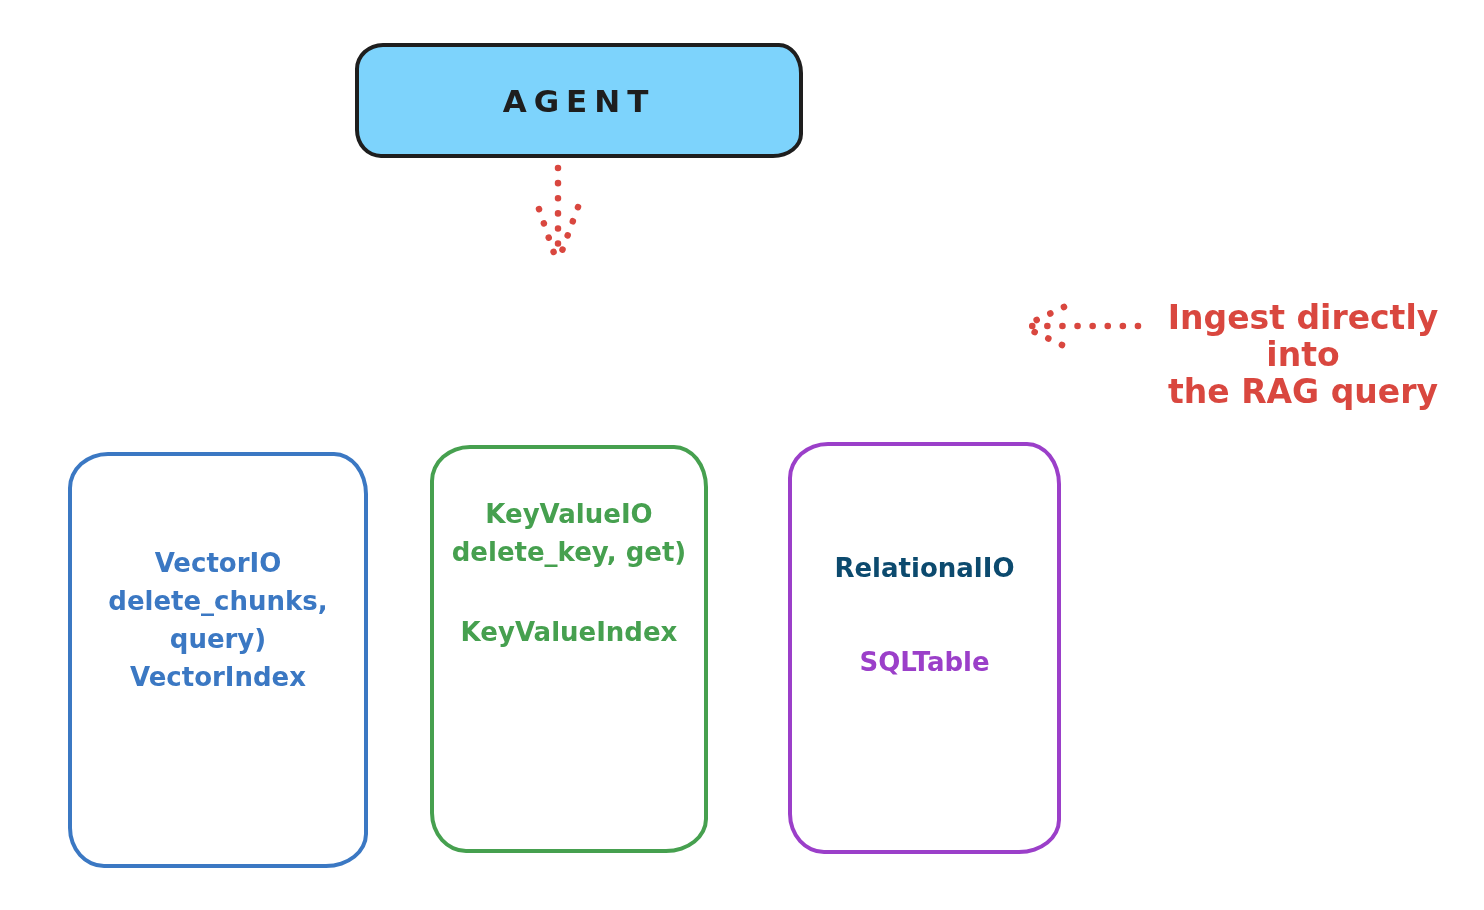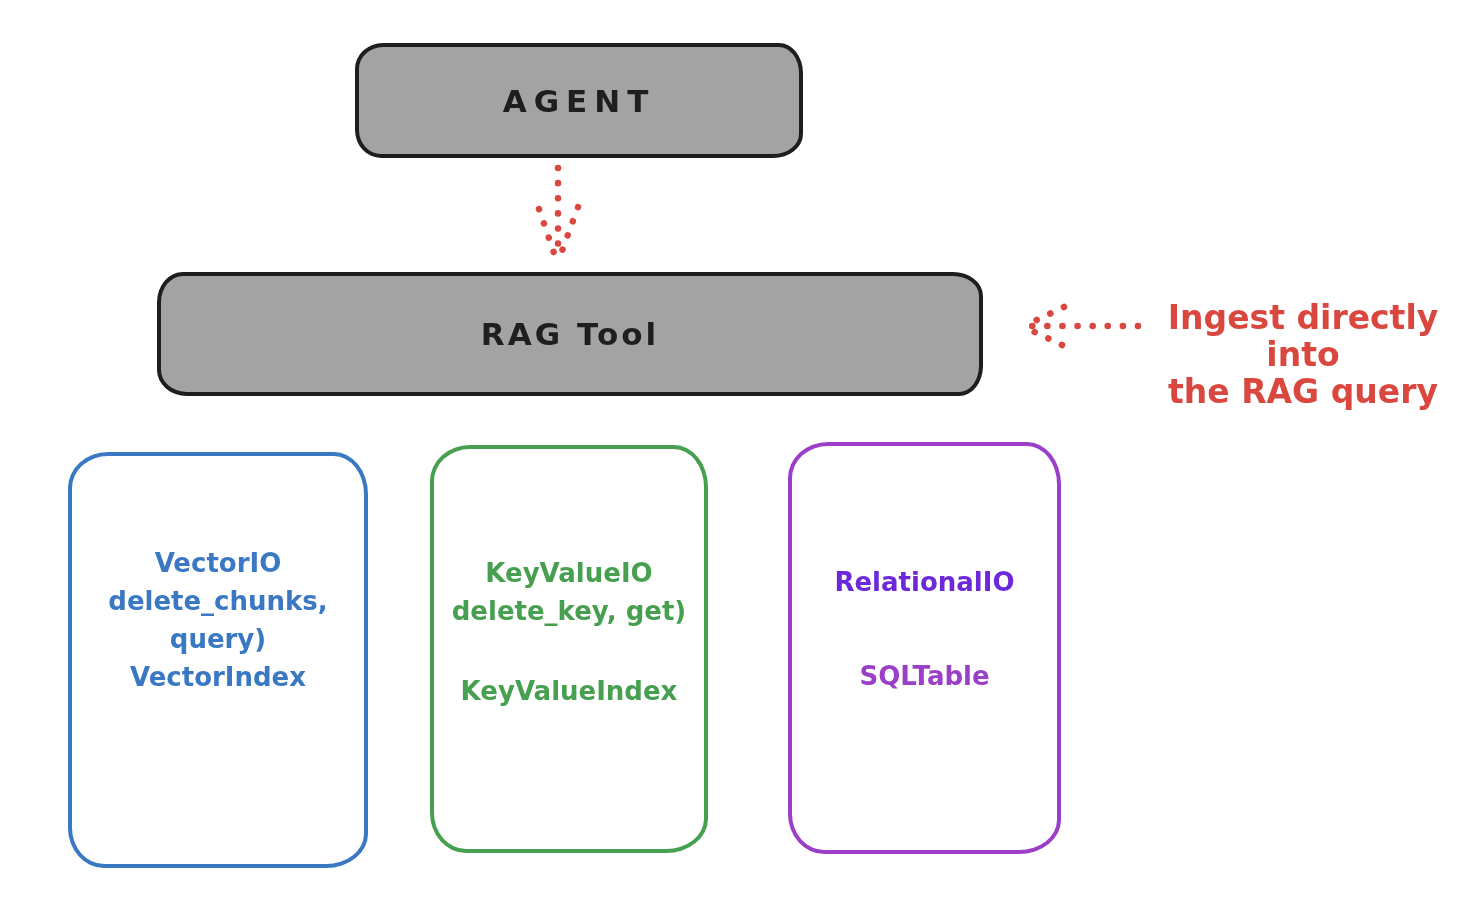--- a/index.html
+++ b/index.html
@@ -10,21 +10,21 @@
     position: relative;
     width: 1484px;
     height: 910px;
     background: #ffffff;
     overflow: hidden;
   }
 
   
   .node {
     position: absolute;
-    background: #a3a3a3;
+    background: #7dd3fc;
     border: 4px solid #1e1e1e;
     display: flex;
     align-items: center;
     justify-content: center;
   }
   .node-agent {
     left: 355px; top: 43px;
     width: 448px; height: 115px;
     border-radius: 28px 24px 30px 26px / 26px 30px 24px 28px;
   }
@@ -46,21 +46,21 @@
     position: absolute;
     background: #ffffff;
     border: 4px solid;
     border-radius: 40px 34px 42px 36px / 36px 42px 34px 40px;
     display: flex;
     flex-direction: column;
     align-items: center;
     text-align: center;
   }
   .store-vector  { left: 68px;  top: 452px; width: 300px; height: 416px; padding-top: 88px; }
-  .store-keyvalue{ left: 430px; top: 445px; width: 278px; height: 408px; padding-top: 105px; }
+  .store-keyvalue{ left: 430px; top: 445px; width: 278px; height: 408px; padding-top: 46px; }
   .store-relational { left: 788px; top: 442px; width: 273px; height: 412px; padding-top: 103px; }
 
   .store-lines {
     font-size: 26px;
     font-weight: bold;
     line-height: 38px;
   }
   .store-index {
     font-size: 26px;
     font-weight: bold;
@@ -95,23 +95,20 @@
   </div>
 
   <svg class="arrow-svg arrow-v" width="64" height="112" viewBox="0 0 64 112">
     <g fill="none" stroke-width="6.5" stroke-linecap="round" stroke-dasharray="0.1 15">
       <path d="M31 6 V 82" stroke="#d9473f"></path>
       <path d="M12 47 L 30 100" stroke="#d9473f"></path>
       <path d="M51 45 L 31 100" stroke="#d9473f"></path>
     </g>
   </svg>
 
-  <div class="node node-rag">
-    <span class="node-label">RAG Tool</span>
-  </div>
 
   <svg class="arrow-svg arrow-h" width="132" height="56" viewBox="0 0 132 56">
     <g fill="none" stroke-width="6.5" stroke-linecap="round" stroke-dasharray="0.1 15">
       <path d="M126 26 H 16" stroke="#d9473f"></path>
       <path d="M52 7 L 12 26" stroke="#d9473f"></path>
       <path d="M50 45 L 12 27" stroke="#d9473f"></path>
     </g>
   </svg>
 
   <div class="annotation" style="color: rgb(217, 71, 63);">
@@ -130,19 +127,19 @@
 
   <div class="store store-keyvalue" style="border-color: rgb(70, 160, 79);">
     <div class="store-lines" style="color: rgb(70, 160, 79);">
       <div>KeyValueIO</div>
       <div>delete_key, get)</div>
     </div>
     <div class="store-index" style="color: rgb(70, 160, 79);">KeyValueIndex</div>
   </div>
 
   <div class="store store-relational" style="border-color: rgb(155, 63, 201);">
-    <div class="store-lines" style="color: #6d28d9; margin-top: 14px;">
+    <div class="store-lines" style="color: #0c4a6e;">
       <div>RelationalIO</div>
     </div>
     <div class="store-index" style="color: rgb(155, 63, 201);">SQLTable</div>
   </div>
 
 </div>
 
 </body></html>

